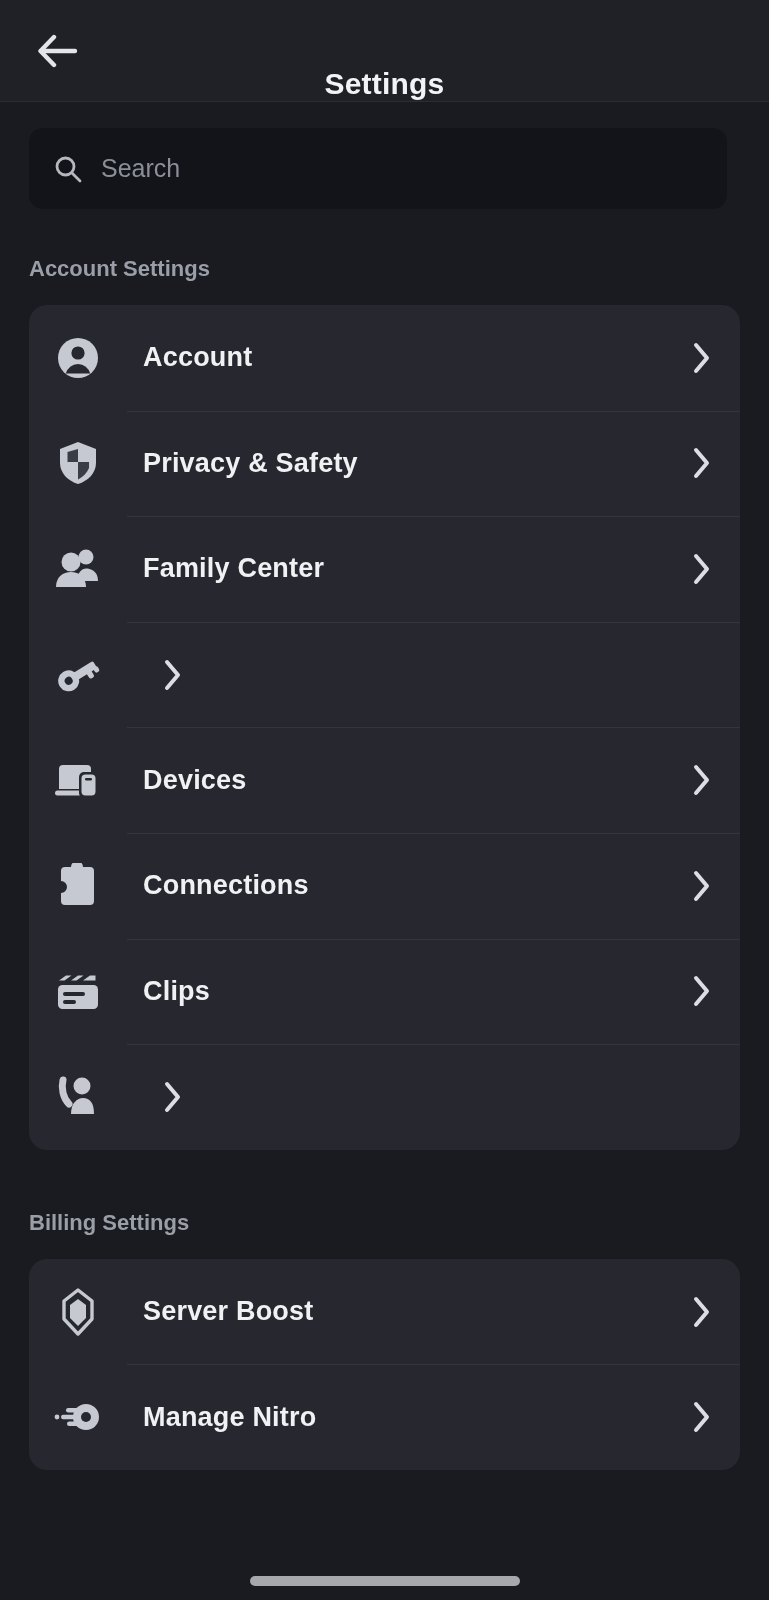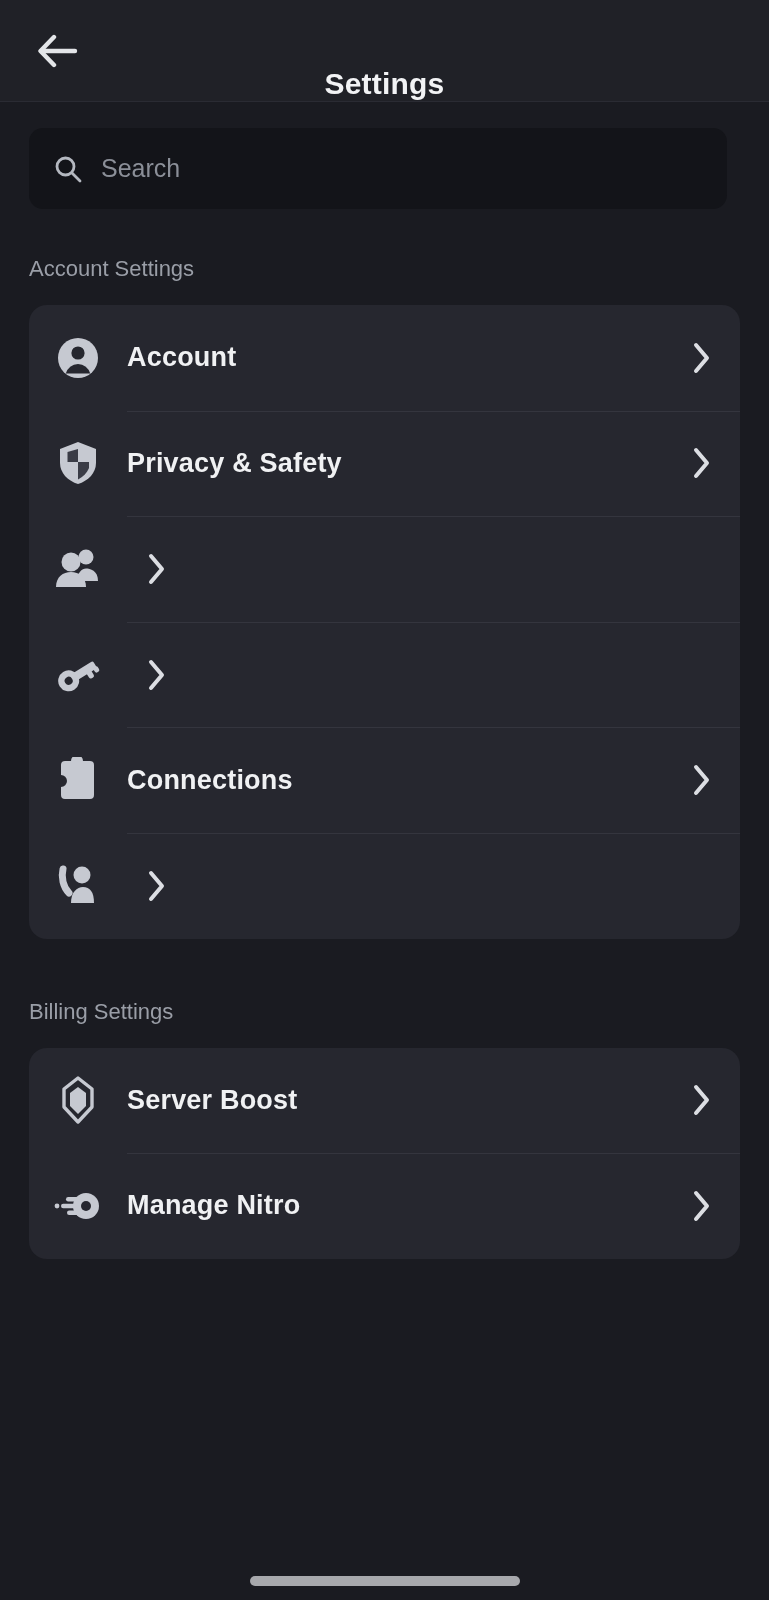--- a/index.html
+++ b/index.html
@@ -33,39 +33,40 @@
   .search-wrap { padding:26px 42px 0 29px; }
   .search-box {
     height:81px; background:#131419; border-radius:14px;
     display:flex; align-items:center; padding:0 22px; cursor:text;
   }
   .search-icon { width:34px; height:34px; flex:0 0 34px; margin-right:16px; display:flex; align-items:center; justify-content:center; }
   .search-placeholder { font-size:25px; color:#8b8f98; }
 
   
   .section-label {
-    font-size:22px; color:#9a9ea7; font-weight:400;
+    font-size:22px; color:#9a9ea7; font-weight:700;
     padding:0 0 0 29px;
   }
   .sec1-label { margin-top:47px; }
   .sec2-label { margin-top:60px; }
 
   
   .card {
     margin:23px 29px 0 29px;
     background:#26272f;
     border-radius:18px;
     overflow:hidden;
   }
   .row {
     position:relative;
     height:105.6px;
     display:flex; align-items:center;
     padding:0 28px 0 0;
     cursor:pointer;
+    gap:16px;
   }
   .row-icon {
     flex:0 0 98px;
     display:flex; align-items:center; justify-content:center;
     height:100%;
   }
   .row-icon svg { display:block; }
   .row-label {
     flex:1 1 auto;
     font-size:27px; font-weight:bold; color:#f0f1f3;
@@ -148,20 +149,21 @@
 
     <div class="row">
       <span class="row-icon">
         <svg width="50" height="44" viewBox="0 0 50 44">
           <circle cx="33" cy="10" r="7.5" fill="#c6c9d1"></circle>
           <path d="M24 34 c0-8 5-12.5 9-12.5 s12 2 12 12.5 z" fill="#c6c9d1"></path>
           <circle cx="18" cy="15" r="9.5" fill="#c6c9d1"></circle>
           <path d="M3 40 c0-10 7-15 15-15 s15 5 15 15 z" fill="#c6c9d1"></path>
         </svg>
       </span>
+      <span class="row-label">Family Center</span>
       <span class="row-chev">
         <svg width="20" height="32" viewBox="0 0 20 32">
             <path d="M4 3 L15 16 L4 29" fill="none" stroke="#dcdee3" stroke-width="4" stroke-linecap="round" stroke-linejoin="round"></path>
           </svg>
       </span>
     </div>
 
     <div class="row">
       <span class="row-icon">
         <svg width="48" height="40" viewBox="0 0 48 40">
@@ -174,35 +176,70 @@
           </g>
         </svg>
       </span>
       <span class="row-chev">
         <svg width="20" height="32" viewBox="0 0 20 32">
             <path d="M4 3 L15 16 L4 29" fill="none" stroke="#dcdee3" stroke-width="4" stroke-linecap="round" stroke-linejoin="round"></path>
           </svg>
       </span>
     </div>
 
+    <div class="row">
+      <span class="row-icon">
+        <svg width="50" height="42" viewBox="0 0 50 42">
+          <path d="M6 10 a4 4 0 0 1 4-4 h24 a4 4 0 0 1 4 4 v20 h-32 z" fill="#c6c9d1"></path>
+          <rect x="2" y="31.5" width="36" height="5" rx="2.5" fill="#c6c9d1"></rect>
+          <rect x="26" y="13" width="19" height="26" rx="5" fill="#26272f"></rect>
+          <rect x="28.5" y="15.5" width="14" height="21" rx="4" fill="#c6c9d1"></rect>
+          <rect x="32" y="19" width="7" height="2.6" rx="1.3" fill="#26272f"></rect>
+        </svg>
+      </span>
+      <span class="row-label">Devices</span>
+      <span class="row-chev">
+        <svg width="20" height="32" viewBox="0 0 20 32">
+            <path d="M4 3 L15 16 L4 29" fill="none" stroke="#dcdee3" stroke-width="4" stroke-linecap="round" stroke-linejoin="round"></path>
+          </svg>
+      </span>
+    </div>
 
     <div class="row">
       <span class="row-icon">
         <svg width="46" height="46" viewBox="0 0 46 46">
           <path d="M16 4 a6 6 0 0 1 12 0 h7 a4 4 0 0 1 4 4 v30 a4 4 0 0 1-4 4 H10 a4 4 0 0 1-4-4 v-8 a6 6 0 0 0 0-12 V8 a4 4 0 0 1 4-4 z" fill="#c6c9d1"></path>
         </svg>
       </span>
       <span class="row-label">Connections</span>
       <span class="row-chev">
         <svg width="20" height="32" viewBox="0 0 20 32">
             <path d="M4 3 L15 16 L4 29" fill="none" stroke="#dcdee3" stroke-width="4" stroke-linecap="round" stroke-linejoin="round"></path>
           </svg>
       </span>
     </div>
 
+    <div class="row">
+      <span class="row-icon">
+        <svg width="48" height="42" viewBox="0 0 48 42">
+          <rect x="4" y="15" width="40" height="24" rx="4.5" fill="#c6c9d1"></rect>
+          <path d="M5 10.5 L12 5.5 L17.5 5.5 L10.5 10.5 Z" fill="#c6c9d1"></path>
+          <path d="M17 10.5 L24 5.5 L29.5 5.5 L22.5 10.5 Z" fill="#c6c9d1"></path>
+          <path d="M29 10.5 L36 5.5 L41.5 5.5 L41.5 10.5 Z" fill="#c6c9d1"></path>
+          <rect x="9" y="22" width="22" height="4" rx="2" fill="#26272f"></rect>
+          <rect x="9" y="30" width="13" height="4" rx="2" fill="#26272f"></rect>
+        </svg>
+      </span>
+      <span class="row-label">Clips</span>
+      <span class="row-chev">
+        <svg width="20" height="32" viewBox="0 0 20 32">
+            <path d="M4 3 L15 16 L4 29" fill="none" stroke="#dcdee3" stroke-width="4" stroke-linecap="round" stroke-linejoin="round"></path>
+          </svg>
+      </span>
+    </div>
 
     <div class="row">
       <span class="row-icon">
         <svg width="46" height="46" viewBox="0 0 46 46">
           <circle cx="27" cy="12" r="8.5" fill="#c6c9d1"></circle>
           <path d="M16 40 c0-11 6-16 12-16 c7 0 11 5 11 16 z" fill="#c6c9d1"></path>
           <path d="M8 6 C6 14 8 24 14 30" fill="none" stroke="#c6c9d1" stroke-width="7" stroke-linecap="round"></path>
         </svg>
       </span>
       <span class="row-chev">

